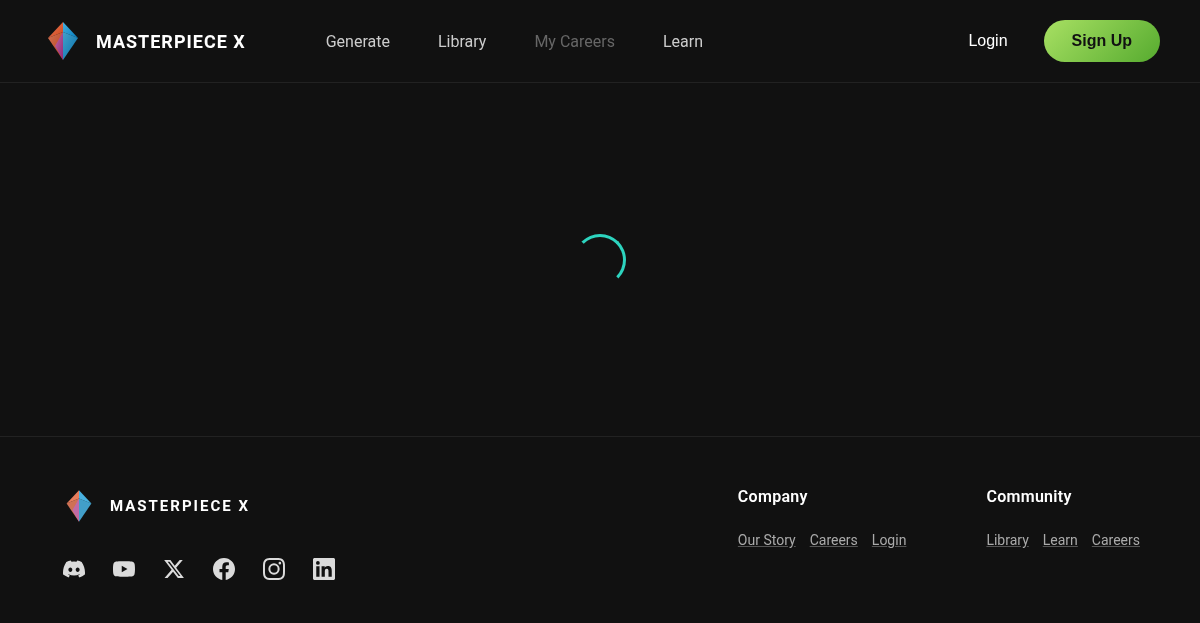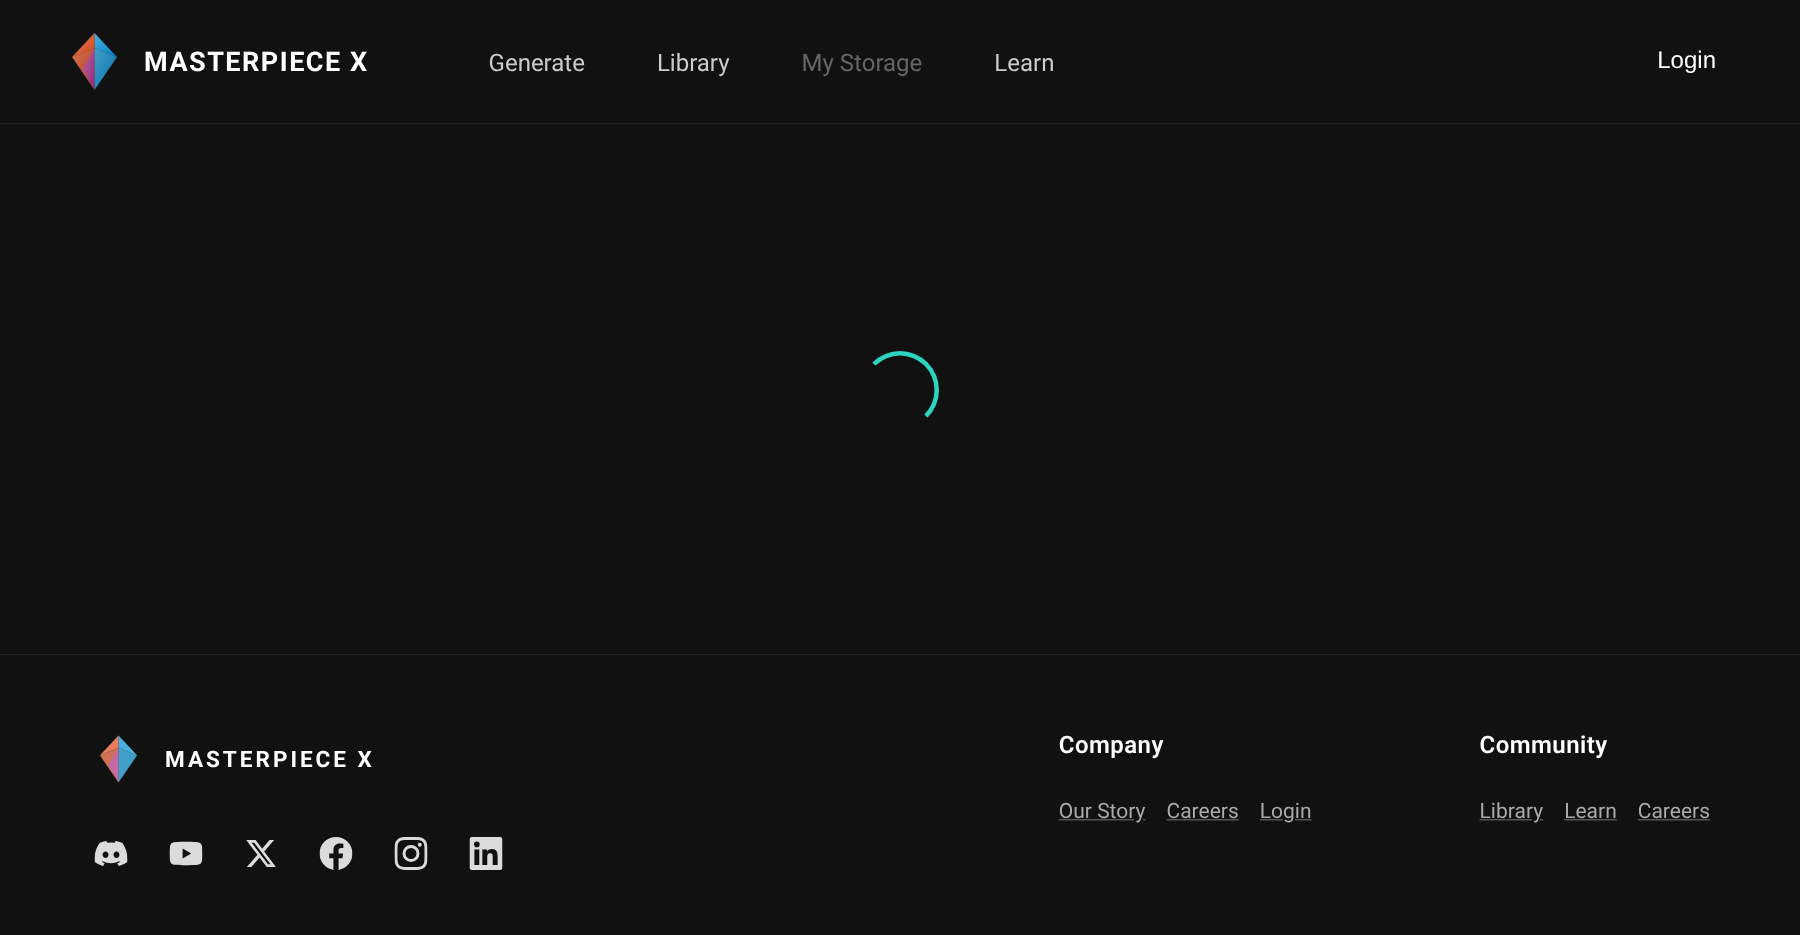--- a/index.html
+++ b/index.html
@@ -166,21 +166,21 @@
     }
 
     .social-icon svg {
       width: 22px;
       height: 22px;
       fill: #ffffff;
     }
 
     .footer-columns {
       display: flex;
-      gap: 112px;
+      gap: 80px;
       flex: 1;
       justify-content: flex-end;
     }
 
     .footer-col h4 {
       font-size: 16px;
       font-weight: 600;
       color: #ffffff;
       margin-bottom: 24px;
       letter-spacing: 0.3px;
@@ -227,26 +227,27 @@
       <path d="M8 20 L23 14 L23 42 Z" fill="url(#lgOrange)" opacity="0.8"></path>
       <path d="M38 20 L23 14 L23 42 Z" fill="url(#lgBlue)" opacity="0.8"></path>
       <path d="M23 14 L23 42 L15 28 Z" fill="url(#lgPurple)" opacity="0.7"></path>
     </svg>
     <span class="logo-text">MASTERPIECE X</span>
   </a>
 
   <nav>
     <a class="nav-link">Generate</a>
     <a class="nav-link">Library</a>
-    <a class="nav-link muted">My Storage</a>
+    <a class="nav-link muted">My Careers</a>
     <a class="nav-link">Learn</a>
   </nav>
 
   <div class="header-actions">
     <button class="login-btn">Login</button>
+    <button class="signup-btn">Sign Up</button>
   </div>
 </header>
 
 <main>
   <div class="spinner"></div>
 </main>
 
 <footer>
   <div class="footer-inner">
     <div class="footer-brand">

